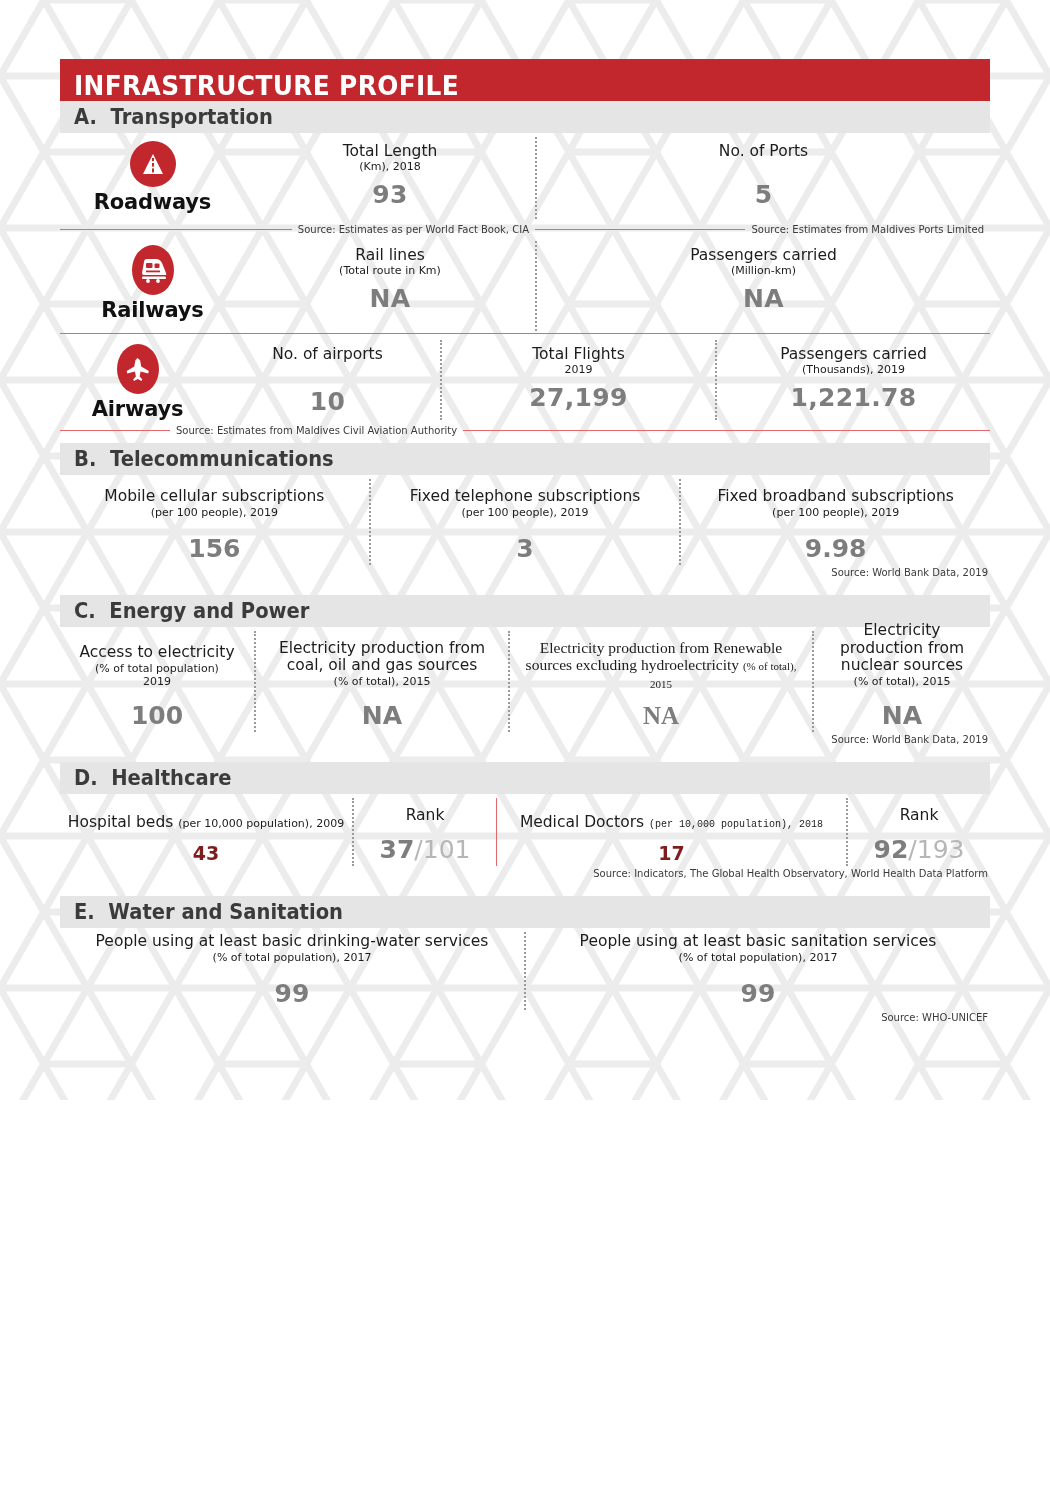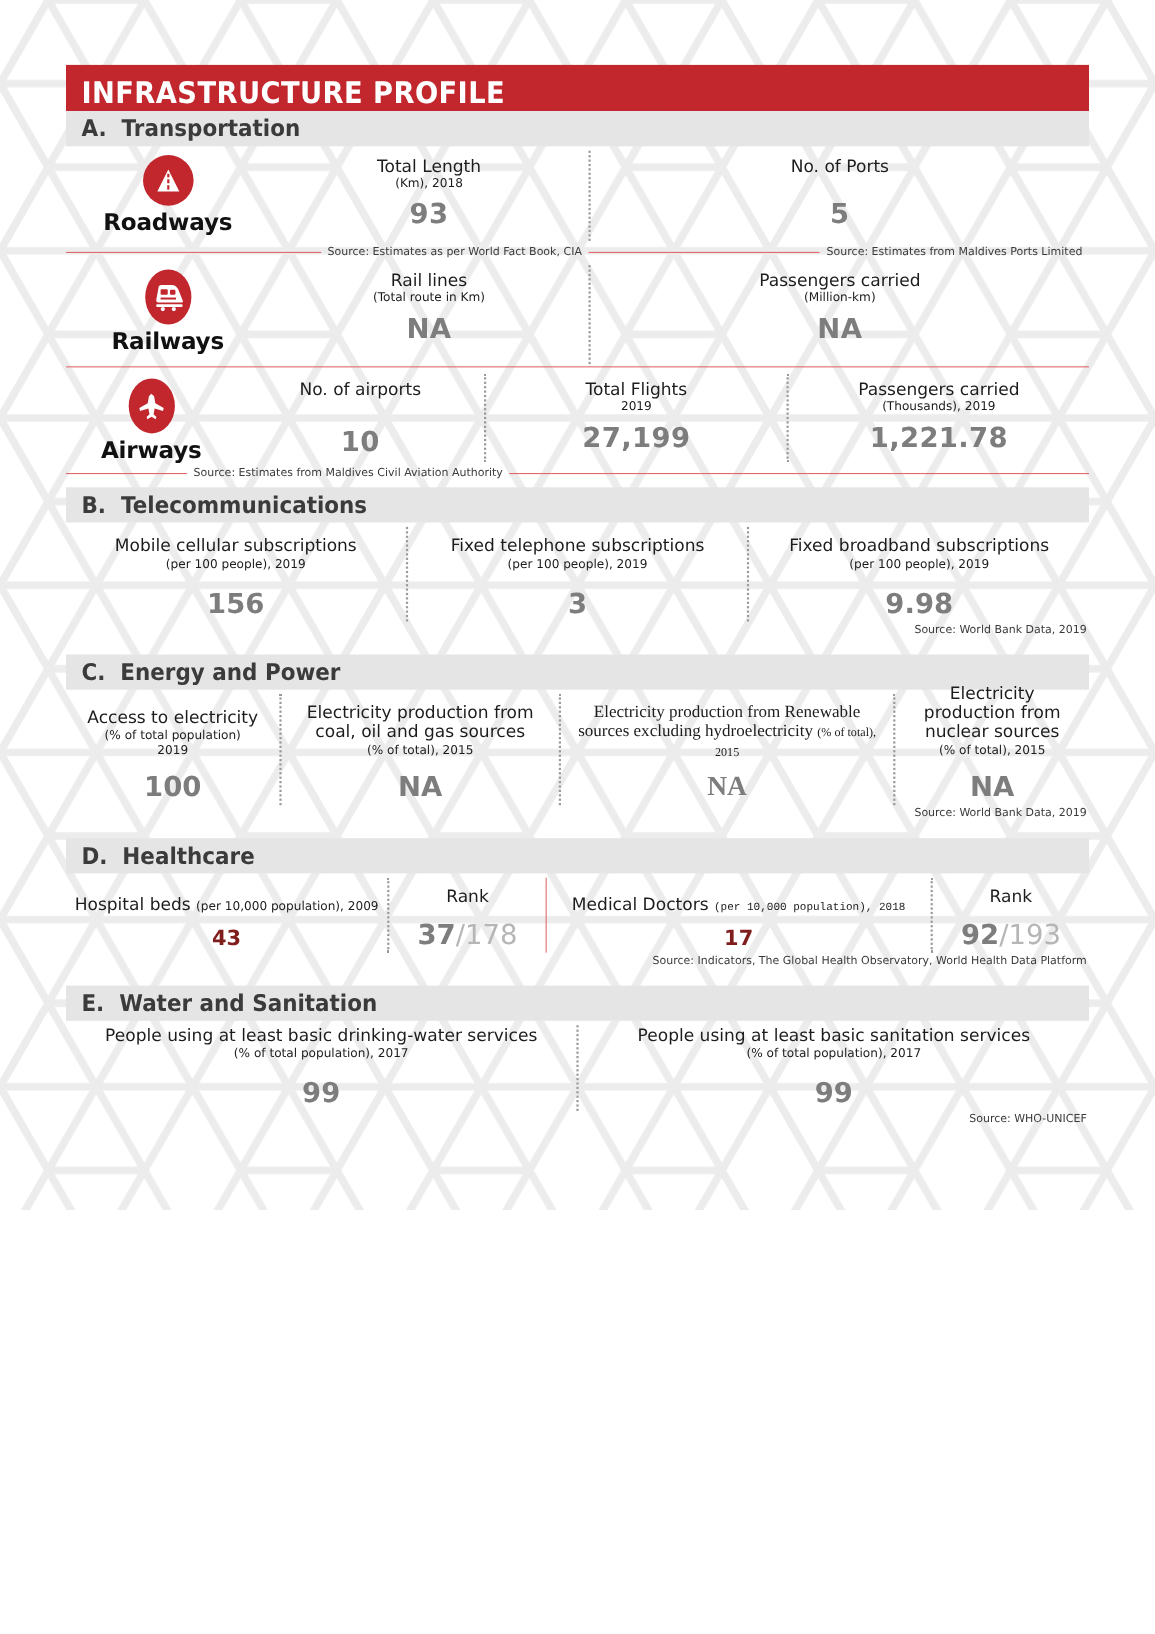--- a/index.html
+++ b/index.html
@@ -313,21 +313,21 @@
       <div class="ttl">
         <span>Hospital beds</span>
         <span class="inl" style="font-size:11px;">(per 10,000 population), 2009</span>
       </div>
       <div class="val">43</div>
     </div>
     <div class="dotdiv"></div>
     <div class="gcell rank" style="flex:0 0 130px;">
       <div class="ttl">Rank</div>
       <div style="margin-top:10px;">
-        <span class="big">37</span><span class="den">/178</span>
+        <span class="big">37</span><span class="den">/101</span>
       </div>
     </div>
     <div class="reddiv"></div>
     <div class="gcell">
       <div class="ttl">
         <span>Medical Doctors</span>
         <span class="inl" style="font-size:10px;font-family:Liberation Mono, monospace;">(per 10,000 population), 2018</span>
       </div>
       <div class="val">17</div>
     </div>

